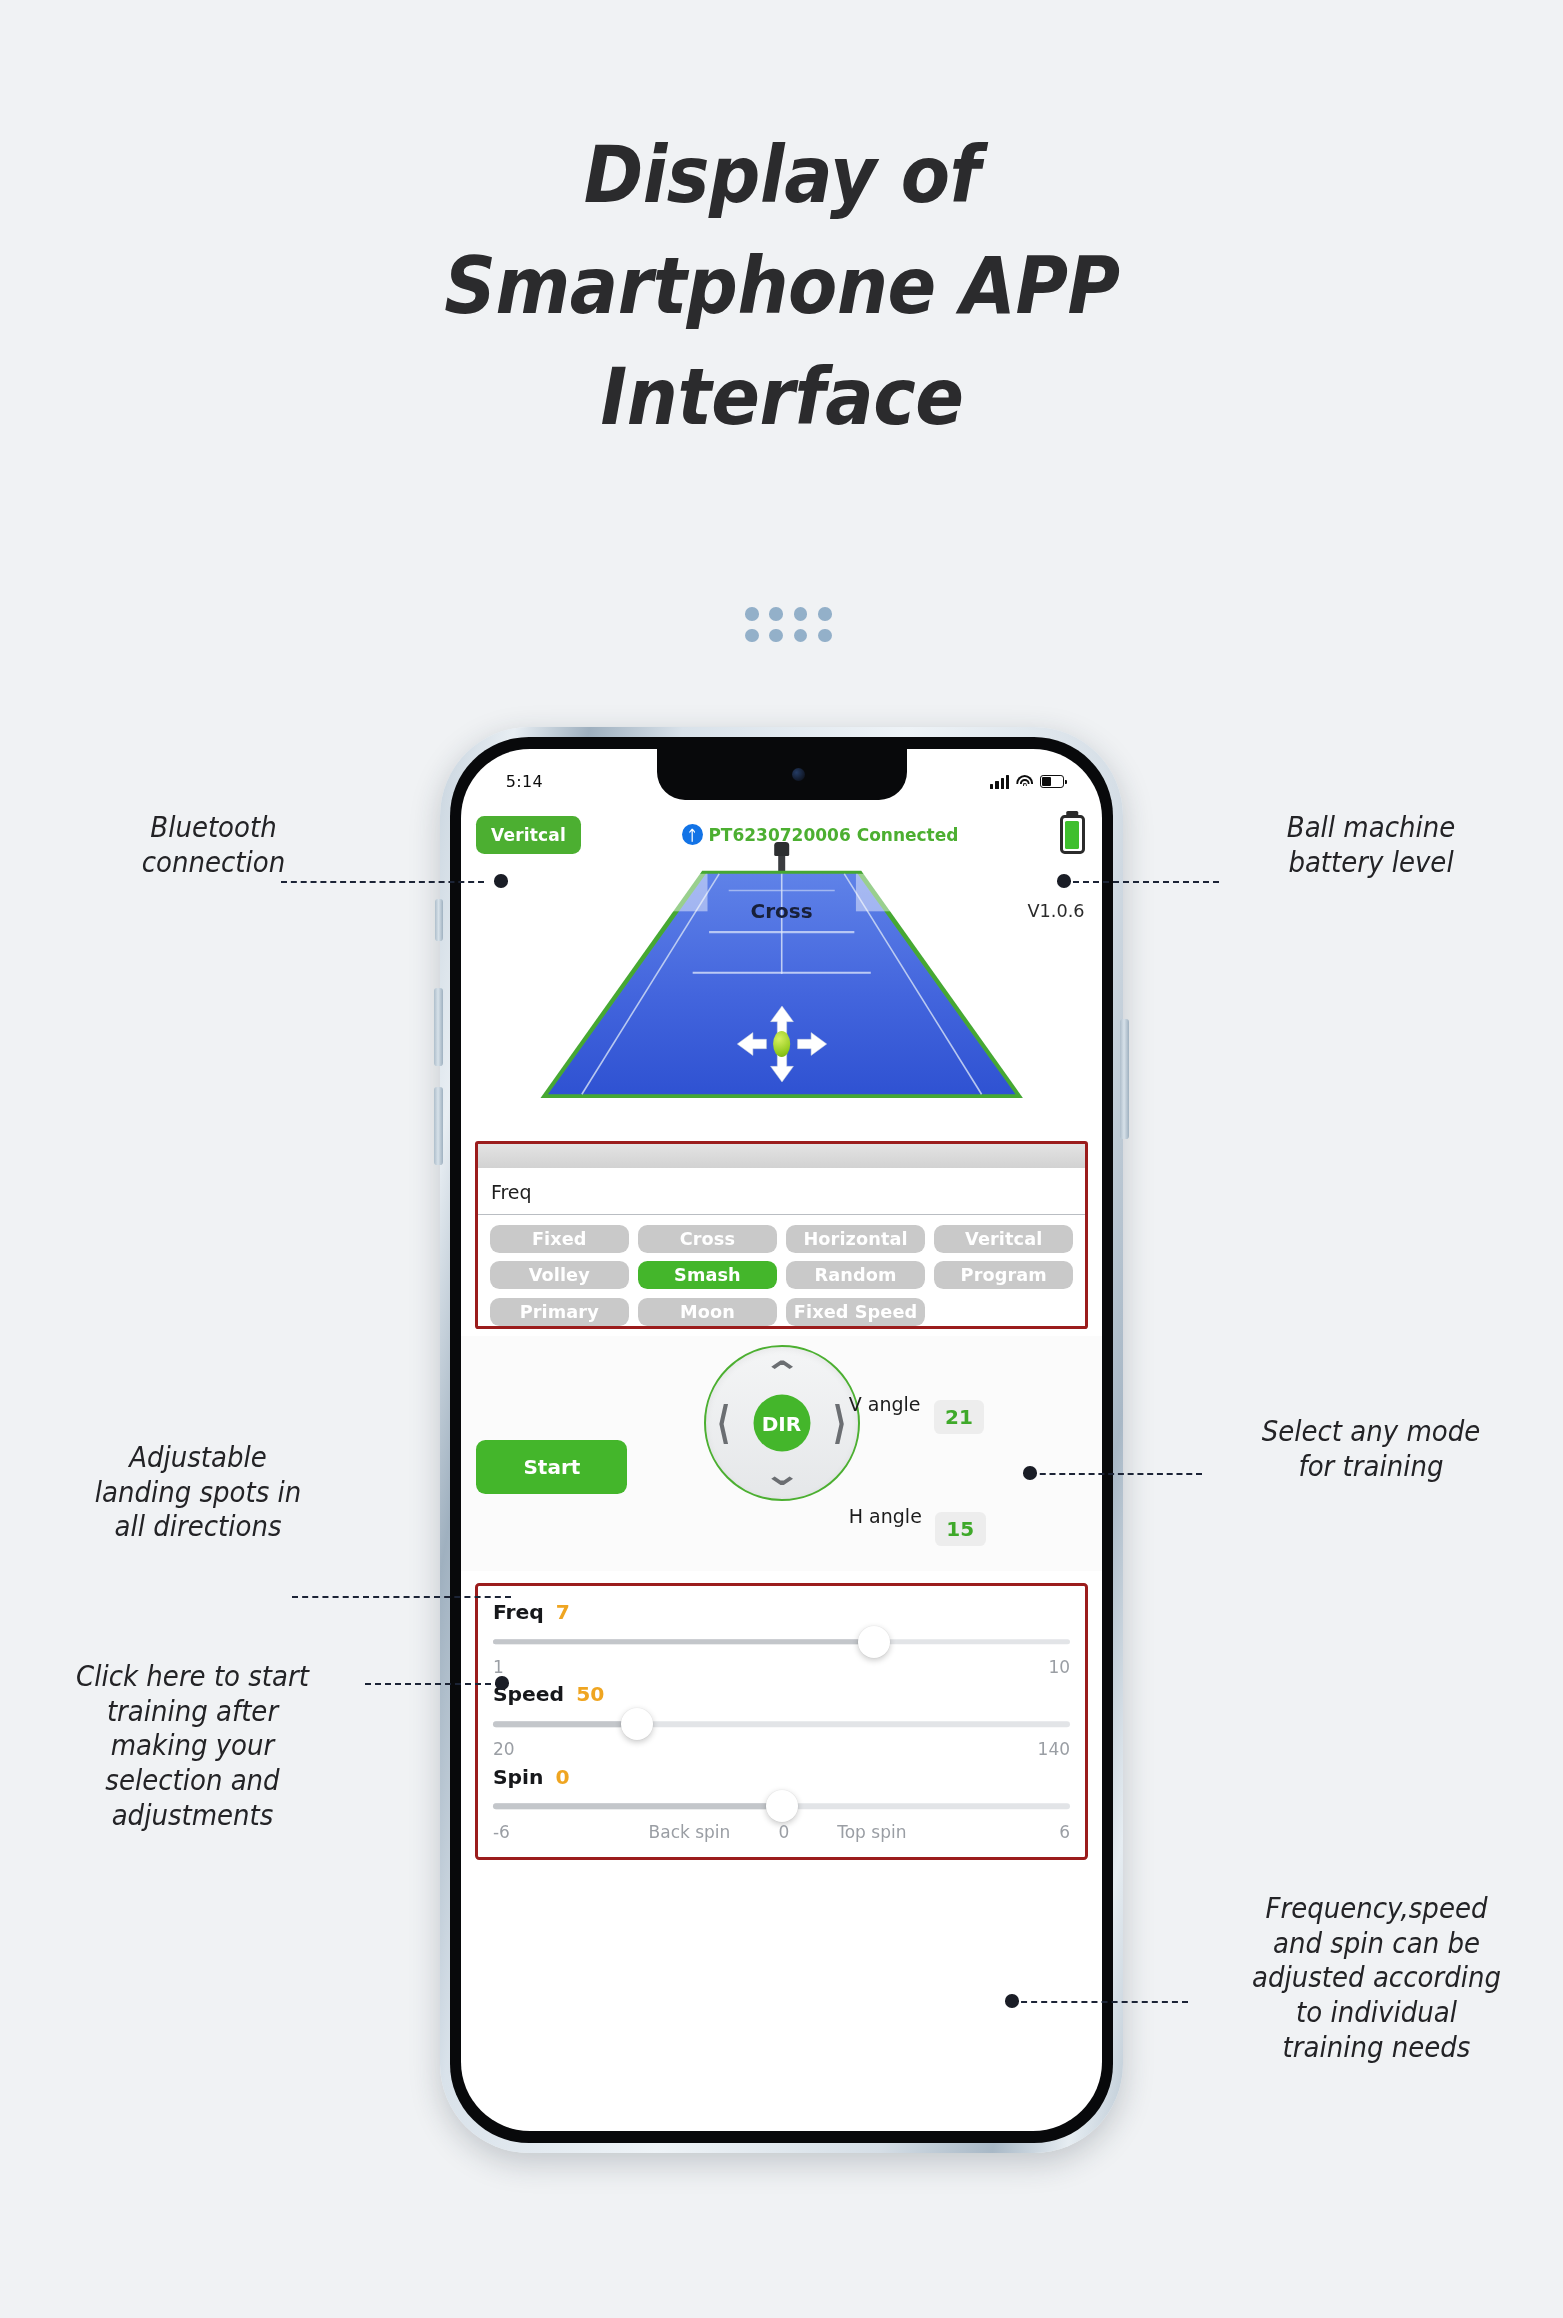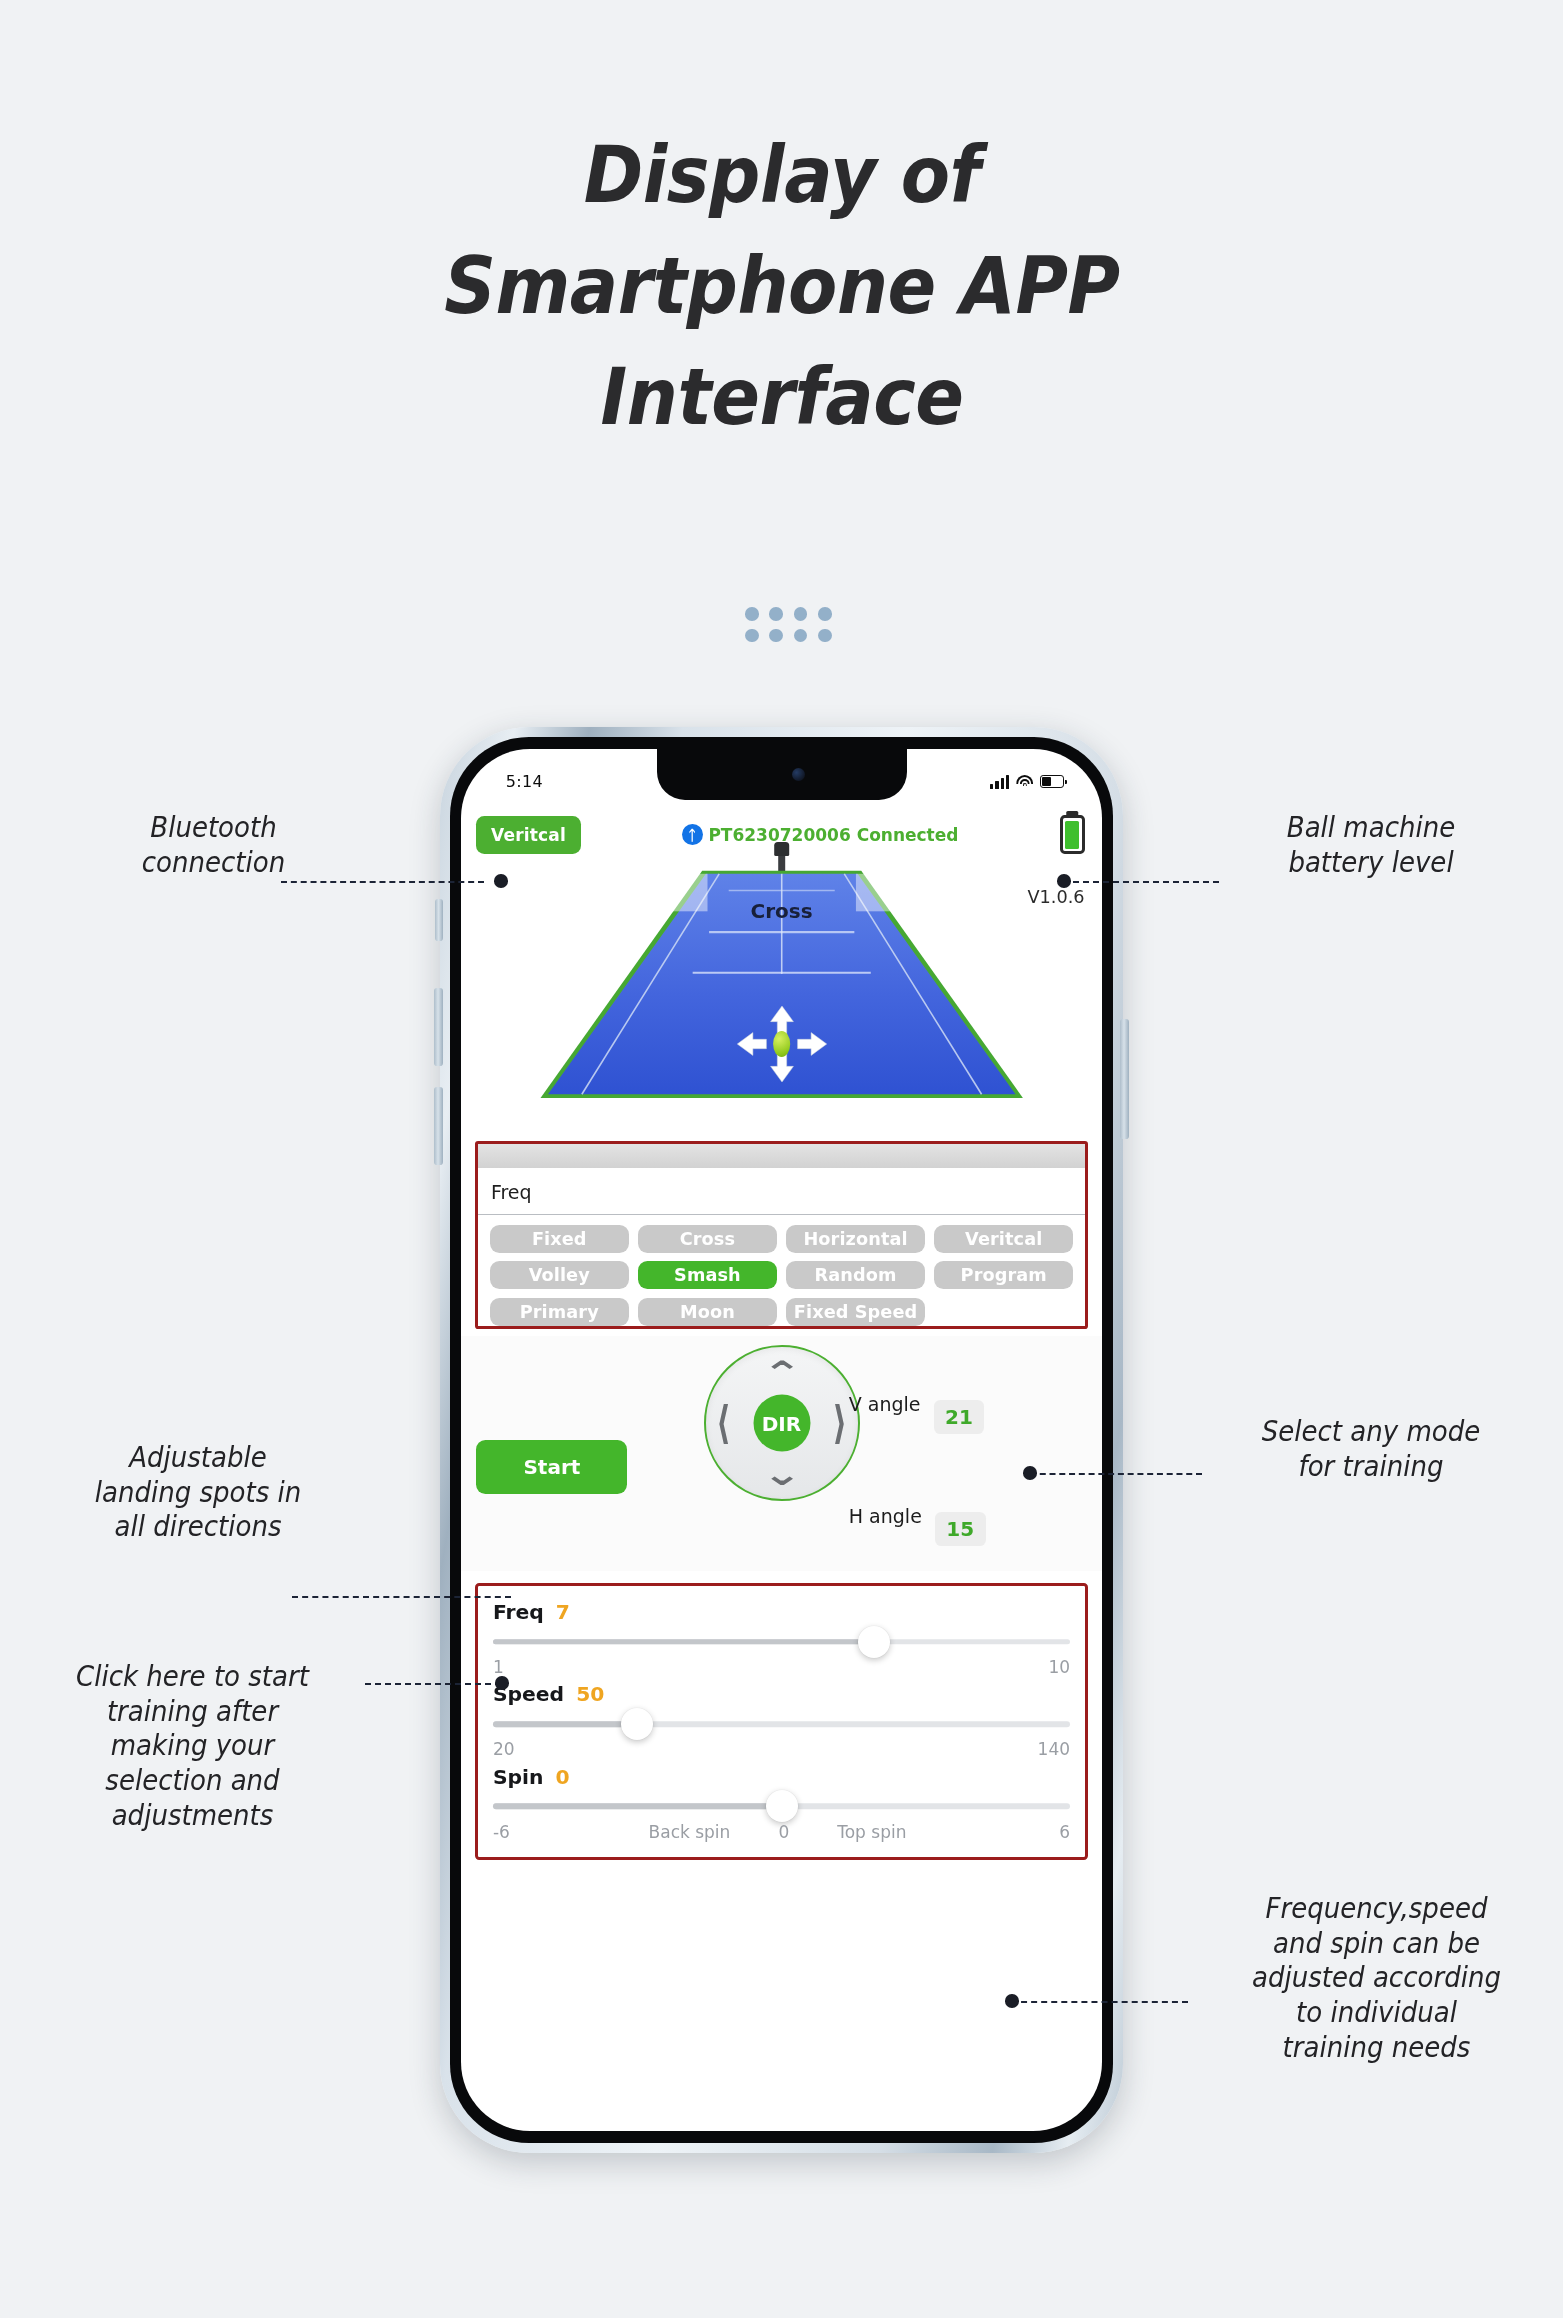--- a/index.html
+++ b/index.html
@@ -194,21 +194,21 @@
   .court-svg { position: absolute; inset: 0; width: 100%; height: 100%; }
   .court-label {
     position: absolute;
     top: 45px; left: 0; width: 100%;
     text-align: center;
     font-family: "DejaVu Sans", sans-serif;
     font-weight: 700; font-size: 20px; color: #18203a;
   }
   .version {
     position: absolute;
-    right: 17.7px; top: 33px;
+    right: 17.7px; top: 47px;
     font-family: "DejaVu Sans", sans-serif;
     font-size: 17.7px; color: #2a2a2a; font-weight: 400;
   }
   .machine {
     position: absolute; top: -12.5px; left: 50%; transform: translateX(-50%);
     width: 15.6px; height: 32px;
   }
   .machine .head { width:15.6px; height:13.6px; background:#2d2f31; border-radius:3.6px 3.6px 1.6px 1.6px; }
   .machine .stem { width:6.8px; height:21px; background:#3a3c3f; margin:0 auto; border-radius:0 0 2.6px 2.6px; }
   .dpad {

